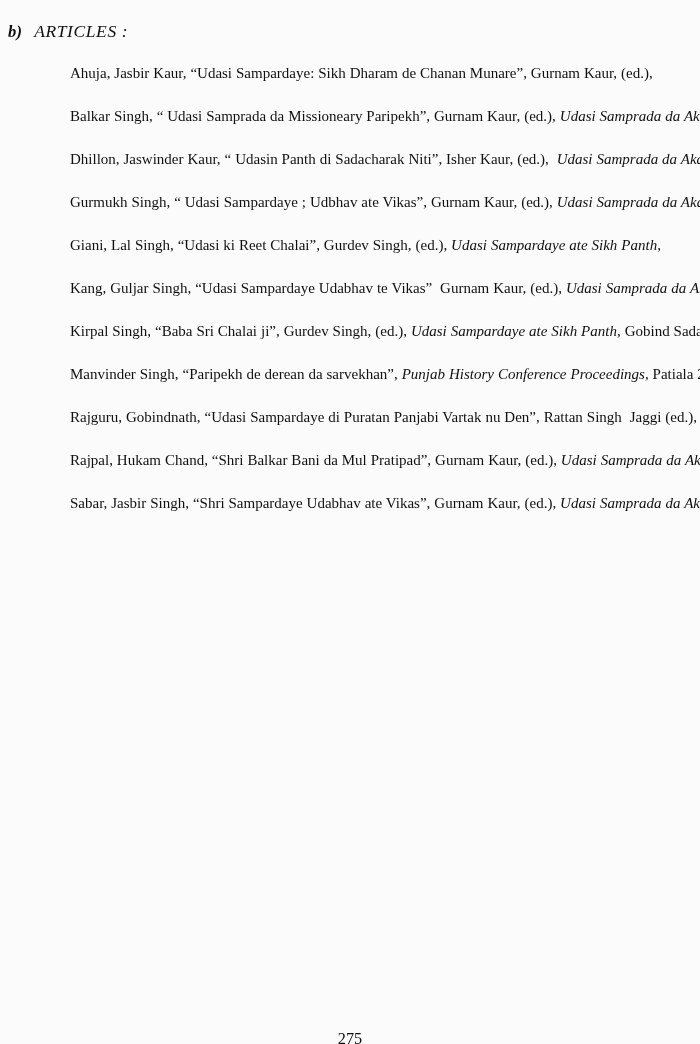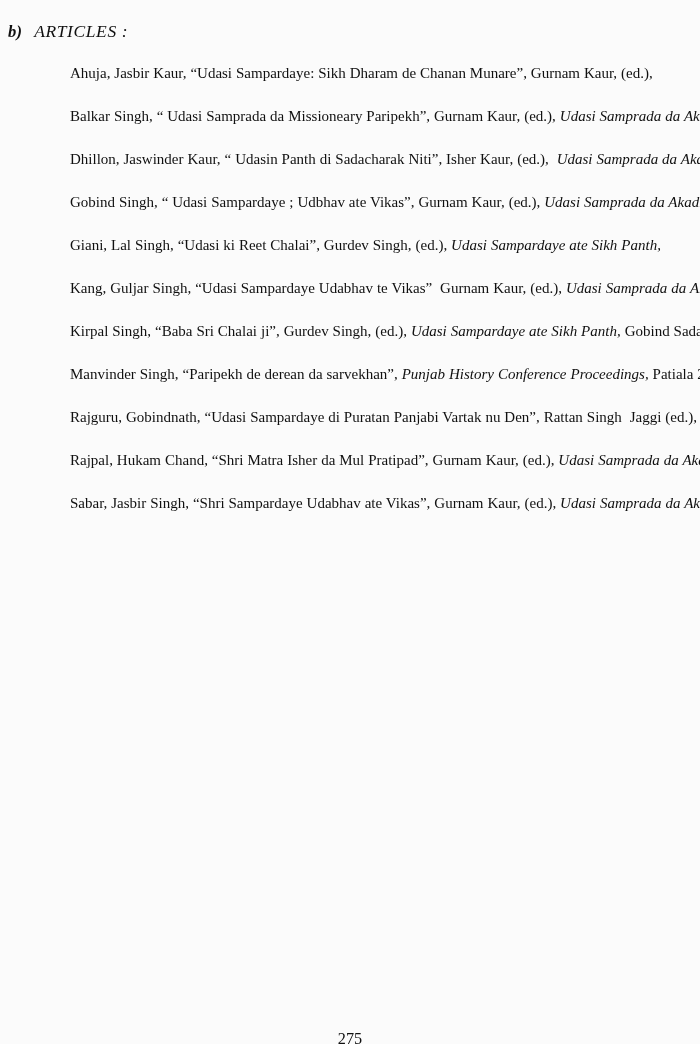--- a/index.html
+++ b/index.html
@@ -97,25 +97,25 @@
 <div class="page">
 
   <div class="section-head">
     <span class="section-marker">b)</span><span class="section-title">ARTICLES :</span>
   </div>
 
   <div class="biblio" id="biblio">
       <p class="entry"><span class="sp">Ahuja, Jasbir Kaur, “Udasi Sampardaye: Sikh Dharam de Chanan Munare”, Gurnam Kaur, (ed.), </span></p>
       <p class="entry"><span class="sp">Balkar Singh, “ Udasi Samprada da Missioneary Paripekh”, Gurnam Kaur, (ed.), </span><span class="ital sp">Udasi Samprada da Akadmik Paripekh</span></p>
       <p class="entry"><span class="sp">Dhillon, Jaswinder Kaur, “ Udasin Panth di Sadacharak Niti”, Isher Kaur, (ed.),  </span><span class="ital sp">Udasi Samprada da Akadmik Paripekh,</span></p>
-      <p class="entry"><span class="sp">Gobind Singh, “ Udasi Sampardaye ; Udbhav ate Vikas”, Gurnam Kaur, (ed.), </span><span class="ital sp">Udasi Samprada da Akadmik Paripekh,</span></p>
+      <p class="entry"><span class="sp">Gurmukh Singh, “ Udasi Sampardaye ; Udbhav ate Vikas”, Gurnam Kaur, (ed.), </span><span class="ital sp">Udasi Samprada da Akadmik Paripekh,</span></p>
       <p class="entry"><span class="sp">Giani, Lal Singh, “Udasi ki Reet Chalai”, Gurdev Singh, (ed.), </span><span class="ital sp">Udasi Sampardaye ate Sikh Panth,</span></p>
       <p class="entry"><span class="sp">Kang, Guljar Singh, “Udasi Sampardaye Udabhav te Vikas”  Gurnam Kaur, (ed.), </span><span class="ital sp">Udasi Samprada da Akadmik Paripekh,</span></p>
       <p class="entry"><span class="sp">Kirpal Singh, “Baba Sri Chalai ji”, Gurdev Singh, (ed.), </span><span class="ital sp">Udasi Sampardaye ate Sikh Panth,</span><span class="sp"> Gobind Sadan, New Delhi, 2007.  pp. 46-54.</span></p>
       <p class="entry"><span class="sp">Manvinder Singh, “Paripekh de derean da sarvekhan”, </span><span class="ital sp">Punjab History Conference Proceedings,</span><span class="sp"> Patiala 2002, pp. 366-369.</span></p>
       <p class="entry"><span class="sp">Rajguru, Gobindnath, “Udasi Sampardaye di Puratan Panjabi Vartak nu Den”, Rattan Singh  Jaggi (ed.), </span></p>
-      <p class="entry"><span class="sp">Rajpal, Hukam Chand, “Shri Matra Isher da Mul Pratipad”, Gurnam Kaur, (ed.), </span><span class="ital sp">Udasi Samprada da Akadmik Paripekh</span></p>
+      <p class="entry"><span class="sp">Rajpal, Hukam Chand, “Shri Balkar Bani da Mul Pratipad”, Gurnam Kaur, (ed.), </span><span class="ital sp">Udasi Samprada da Akadmik Paripekh</span></p>
       <p class="entry"><span class="sp">Sabar, Jasbir Singh, “Shri Sampardaye Udabhav ate Vikas”, Gurnam Kaur, (ed.), </span><span class="ital sp">Udasi Samprada da Akadmik Paripekh</span></p>
     </div>
 
   <div class="folio">275</div>
 
 </div>
 
 </body></html>

